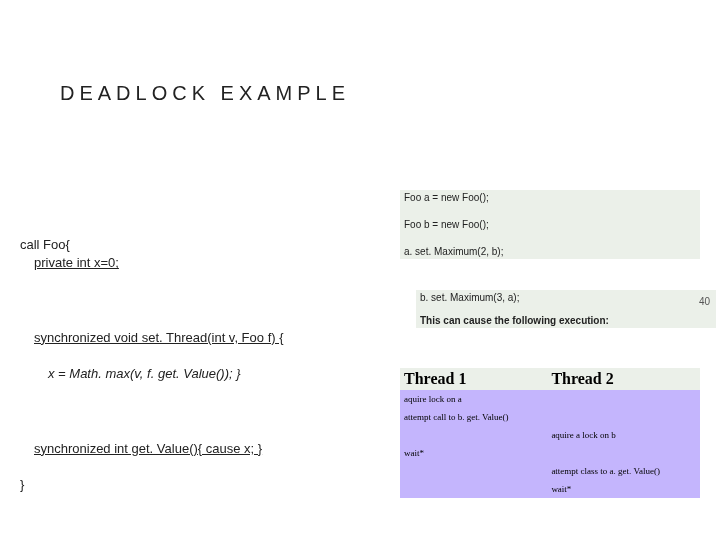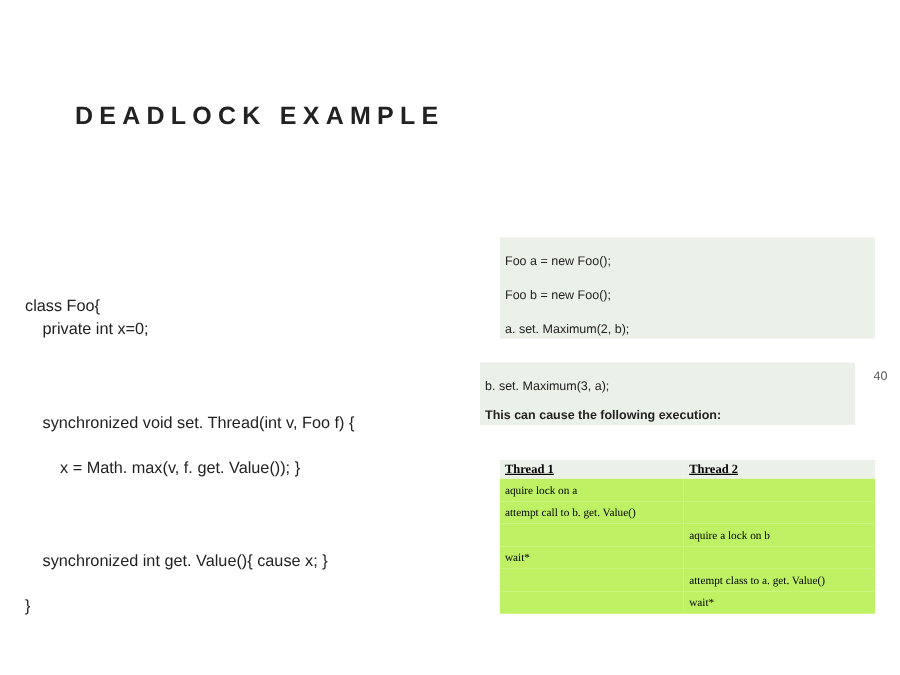--- a/index.html
+++ b/index.html
@@ -12,50 +12,49 @@
     overflow: hidden;
     position: relative;
   }
   .title {
     position: absolute;
     left: 60px;
     top: 82px;
     font-size: 20px;
     letter-spacing: 5px;
     color: #222;
-    font-weight: 700;
+    font-weight: 400;
     text-align: right;
   }
   .code-left {
     position: absolute;
     left: 20px;
     top: 218px;
     width: 380px;
     font-size: 13px;
     color: #222;
     line-height: 1.4;
     white-space: pre;
   }
-  .code-indent1 { padding-left: 14px; display: block; }
-  .code-indent2 { padding-left: 28px; display: block; }
+  .code-indent1 { padding-left: 14px; display: block; text-decoration: underline; }
+  .code-indent2 { padding-left: 28px; display: block; font-style: italic; }
   .code-gap { display:block; height:20px; }
   .box {
     position: absolute;
     background: #ebf0e9;
     font-size: 10px;
     color: #222;
     padding: 0;
   }
   .box-row {
     padding: 2px 4px;
     border-bottom: 0;
-    margin-top: 12px;
   }
   .box1 { left: 400px; top: 190px; width: 300px; }
-  .box2 { left: 384px; top: 290px; width: 300px; }
+  .box2 { left: 416px; top: 290px; width: 300px; }
   .page-num {
     position: absolute;
     right: 10px;
     top: 296px;
     font-size: 10px;
     color: #555;
   }
   .tbl {
     position: absolute;
     left: 400px;
@@ -64,50 +63,49 @@
     font-size: 9px;
     color: #000;
     border-collapse: collapse;
   }
   .tbl th {
     text-align: left;
     font-weight: bold;
     padding: 2px 4px;
     background: #ebf0e9;
     font-family: "Times New Roman", serif;
-    font-size: 10px;
-    text-decoration: underline;
+    font-size: 16px;
   }
   .tbl td {
     padding: 2px 4px;
-    background: #bef264;
+    background: #c4b5fd;
     font-family: "Times New Roman", serif;
     font-size: 9px;
     height: 14px;
   }
 </style>
 </head>
 <body>
 
 <div class="title">DEADLOCK EXAMPLE</div>
 
 <div class="code-left">
-<span>class Foo{</span>
+<span>call Foo{</span>
 <span class="code-indent1">private int x=0;</span>
 <span class="code-gap"></span>
 <span class="code-indent1">synchronized void set. Thread(int v, Foo f) {</span>
 <span class="code-indent2">x = Math. max(v, f. get. Value()); }</span>
 <span class="code-gap"></span>
 <span class="code-indent1">synchronized int get. Value(){ cause x; }</span>
 <span>}</span>
 </div>
 
 <div class="box box1">
   <div class="box-row">Foo a = new Foo();</div>
-  <div class="box-row" style="">Foo b = new Foo();</div>
+  <div class="box-row" style="margin-top:12px">Foo b = new Foo();</div>
   <div class="box-row" style="margin-top:12px">a. set. Maximum(2, b);</div>
 </div>
 
 <div class="box box2">
   <div class="box-row">b. set. Maximum(3, a);</div>
   <div class="box-row" style="margin-top:8px;font-weight:bold">This can cause the following execution:</div>
 </div>
 
 <div class="page-num">40</div>
 

